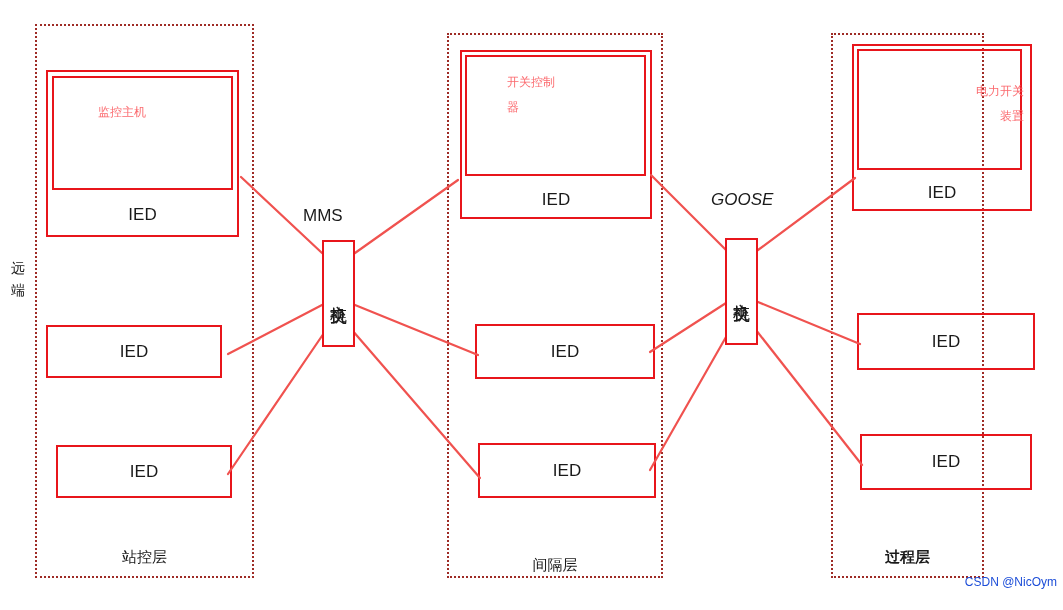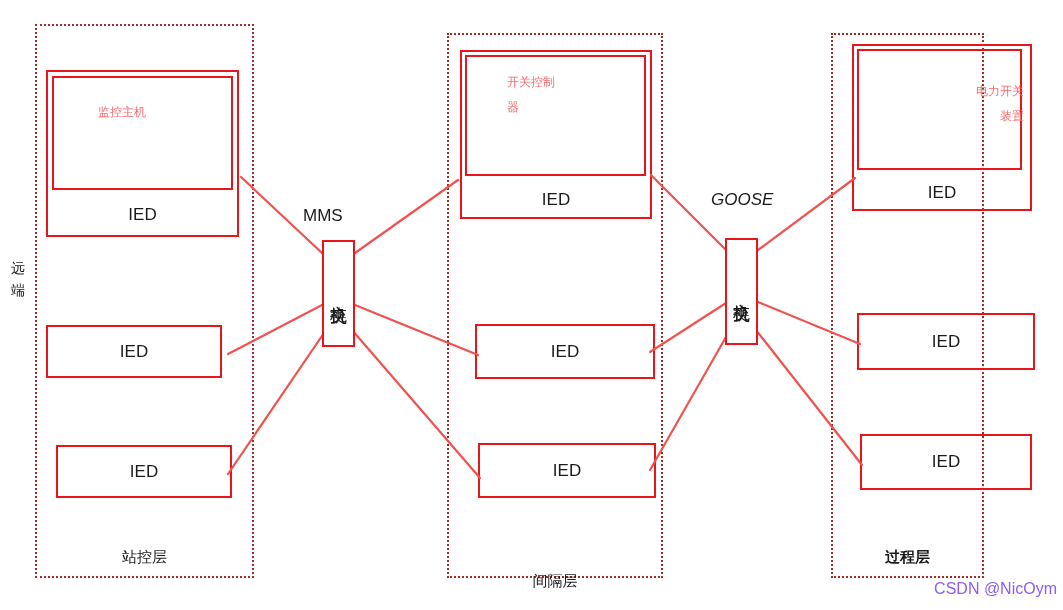--- a/index.html
+++ b/index.html
@@ -94,23 +94,23 @@
     position: absolute;
     left: 0; top: 0;
     width: 1063px;
     height: 610px;
     pointer-events: none;
     z-index: 1;
   }
   .watermark {
     position: absolute;
     right: 6px;
-    bottom: 12px;
-    color: #8b5cf6;
-    font-size: 16px;
+    bottom: 21px;
+    color: #1d4ed8;
+    font-size: 12px;
     white-space: nowrap;
     z-index: 9;
   }
 </style>
 </head>
 <body>
 
 <div id="canvas">
 
   <svg class="links" viewBox="0 0 1063 610" xmlns="http://www.w3.org/2000/svg">
@@ -163,21 +163,21 @@
   <div class="dev-title" style="left:507px; top:70px; width:140px; text-align:left;">开关控制
 器</div>
   <div class="ied-label" style="left:460px; top:190px; width:192px;">IED</div>
 
   <div class="dev-box" style="left:475px; top:324px; width:180px; height:55px;"></div>
   <div class="ied-label" style="left:475px; top:342px; width:180px;">IED</div>
 
   <div class="dev-box" style="left:478px; top:443px; width:178px; height:55px;"></div>
   <div class="ied-label" style="left:478px; top:461px; width:178px;">IED</div>
 
-  <div class="layer-label" style="left:447px; top:572px; width:216px;">间隔层</div>
+  <div class="layer-label" style="left:447px; top:556px; width:216px;">间隔层</div>
 
   <div class="proto-label" style="left:711px; top:190px;font-style:italic;">GOOSE</div>
   <div class="switch-box" style="left:725px; top:238px; width:33px; height:107px;">
     <span class="switch-text">交换机</span>
   </div>
 
   <div class="layer-box" style="left:831px; top:33px; width:153px; height:545px;"></div>
 
   <div class="dev-box" style="left:852px; top:44px; width:180px; height:167px;"></div>
   <div class="dev-inner" style="left:857px; top:49px; width:165px; height:121px;"></div>

